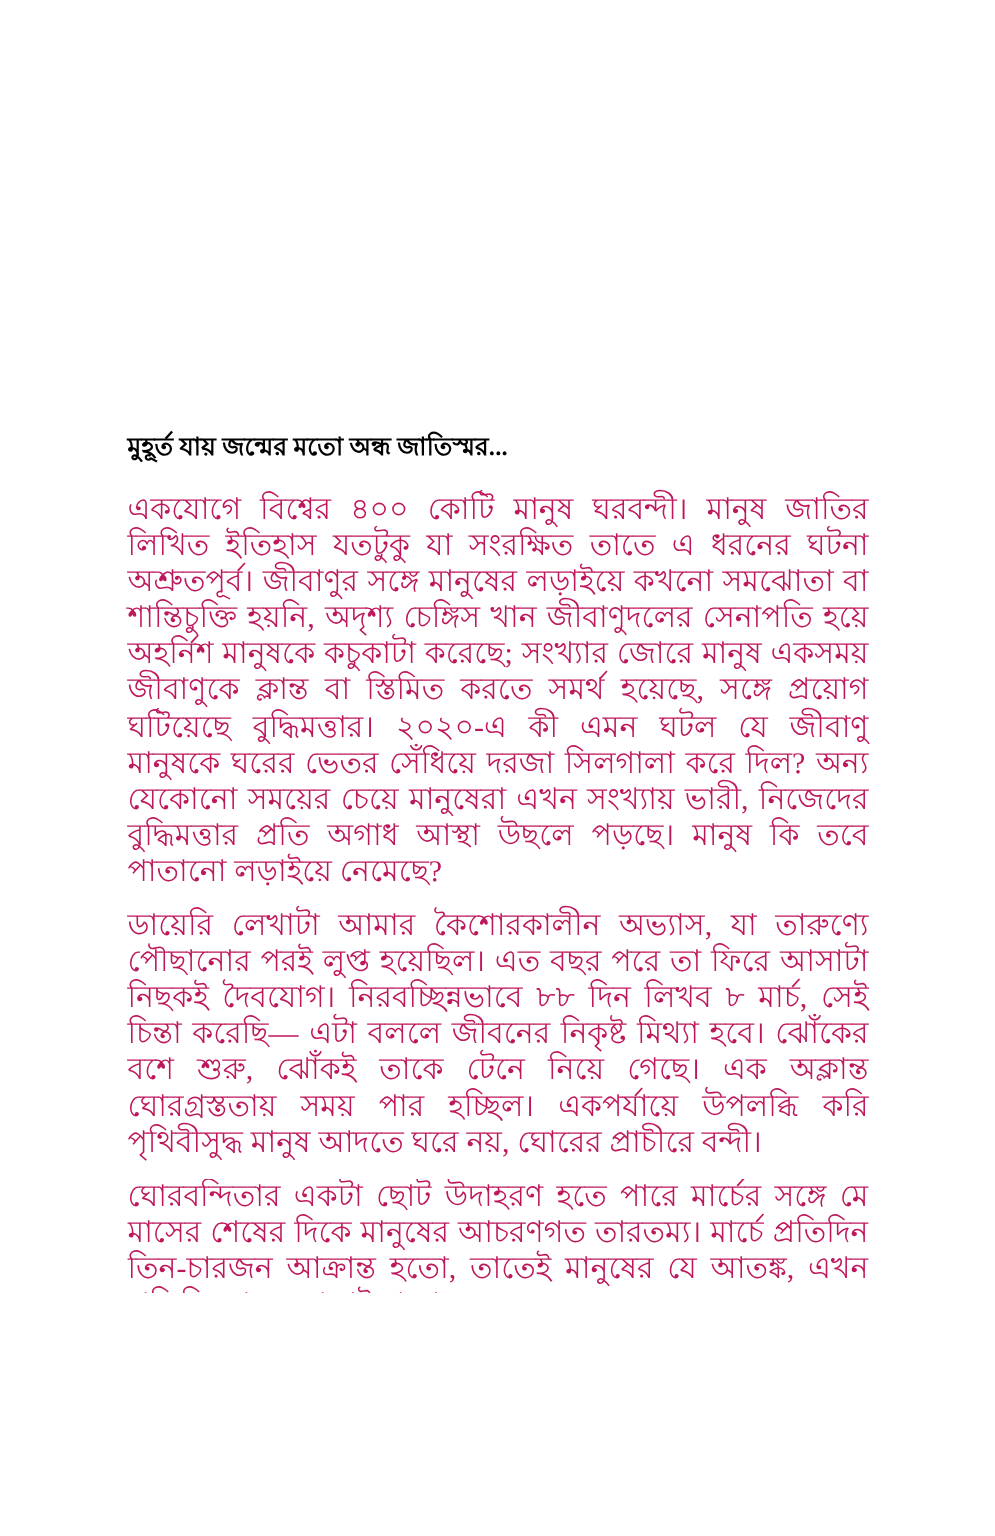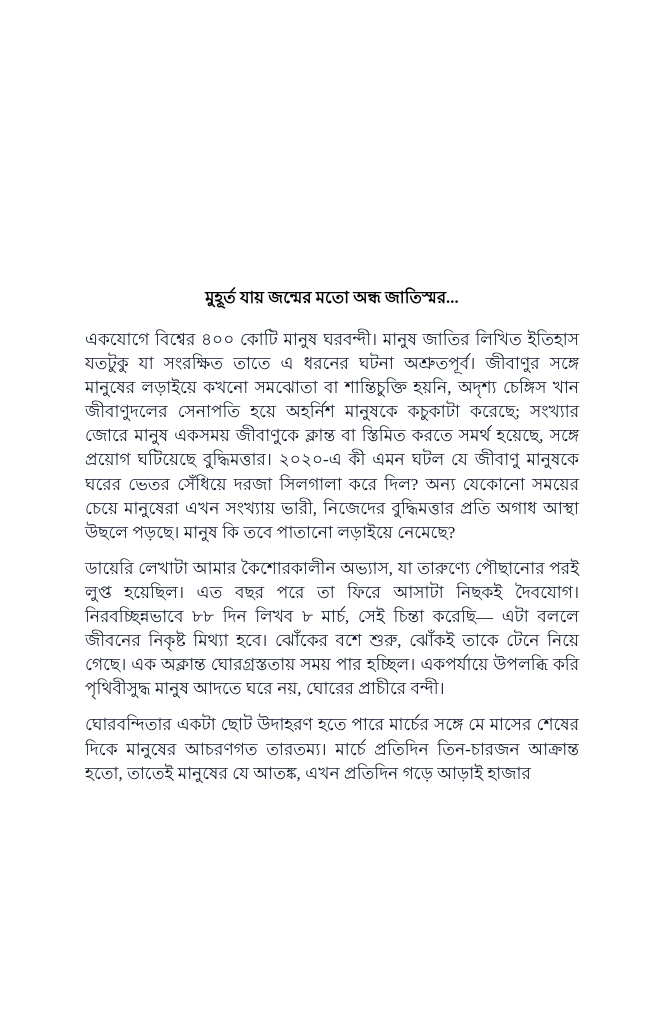--- a/index.html
+++ b/index.html
@@ -36,33 +36,33 @@
     width: 494px;
   }
 
   .chapter-title {
     font-family: "Liberation Serif", "DejaVu Serif", serif;
     font-weight: bold;
     font-size: 16.5px;
     line-height: 24px;
     letter-spacing: 0.1px;
     margin: 0 0 18px 0;
-    text-align: center;
+    text-align: left;
     color: #000000;
     white-space: nowrap;
   }
 
   .body-para {
     font-family: "Liberation Serif", "DejaVu Serif", serif;
-    font-size: 17px;
+    font-size: 20px;
     line-height: 24.1px;
     text-align: justify;
     text-justify: inter-word;
     margin: 0 0 12px 0;
-    color: #0f172a;
+    color: #be185d;
     word-spacing: 0.2px;
   }
 
   .body-para:last-child {
     margin-bottom: 0;
   }
 
   
   .clipped {
     max-height: 76px;

